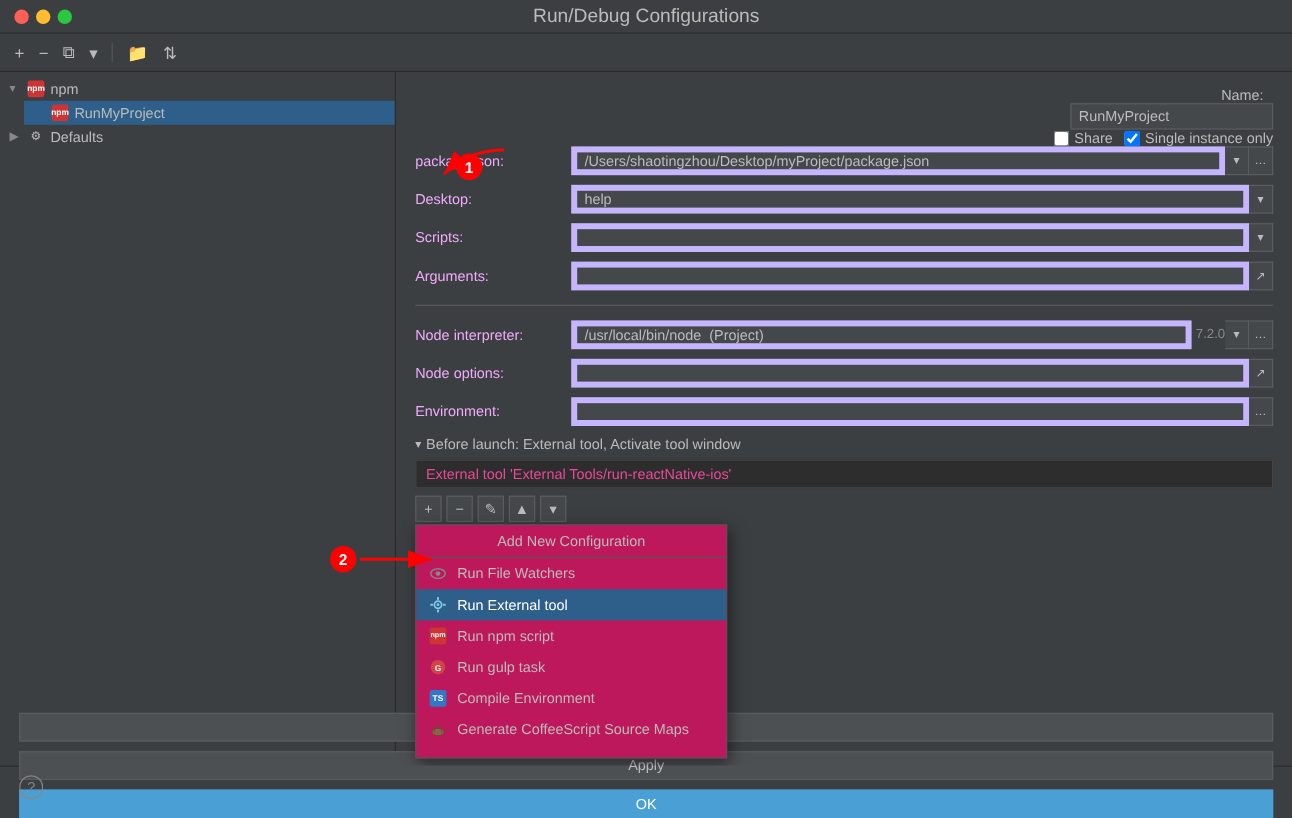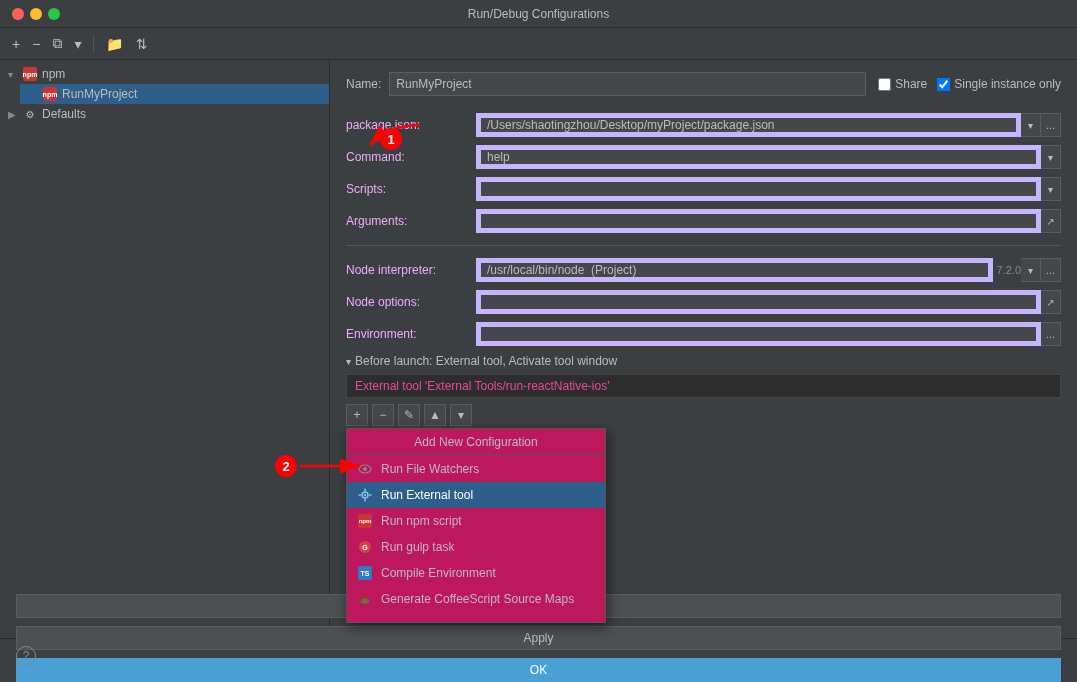--- a/index.html
+++ b/index.html
@@ -31,21 +31,21 @@
     }
     .traffic-light {
       width: 12px;
       height: 12px;
       border-radius: 50%;
     }
     .tl-close { background: #ff5f57; }
     .tl-min { background: #febc2e; }
     .tl-max { background: #28c840; }
     .title-bar-title {
-      font-size: 12px;
+      font-size: 16px;
       color: #bbbbbb;
     }
 
     
     .main-container {
       display: flex;
       flex-direction: column;
       height: calc(100% - 28px);
     }
 
@@ -200,22 +200,23 @@
       display: flex;
       align-items: center;
       justify-content: center;
       cursor: pointer;
       font-size: 10px;
     }
 
     
     .header-row {
       display: flex;
-      align-items: center;
-      margin-bottom: 17px;
+      align-items: flex-end;
+      margin-bottom: 0;
+      flex-direction: column;
     }
     .name-label {
       color: #bbbbbb;
       font-size: 12px;
       margin-right: 8px;
       flex-shrink: 0;
     }
     .name-input {
       flex: 1;
       background: #45484a;
@@ -483,21 +484,21 @@
       <div class="form-row">
         <span class="form-label">package.json:</span>
         <div class="form-input-wrap">
           <input class="form-input" type="text" value="/Users/shaotingzhou/Desktop/myProject/package.json" style="">
           <div class="form-dropdown-btn">▾</div>
           <div class="form-extra-btn">…</div>
         </div>
       </div>
 
       <div class="form-row">
-        <span class="form-label">Command:</span>
+        <span class="form-label">Desktop:</span>
         <div class="form-input-wrap">
           <input class="form-input" type="text" value="help" style="">
           <div class="form-dropdown-btn">▾</div>
         </div>
       </div>
 
       <div class="form-row">
         <span class="form-label">Scripts:</span>
         <div class="form-input-wrap">
           <input class="form-input" type="text" style="">

